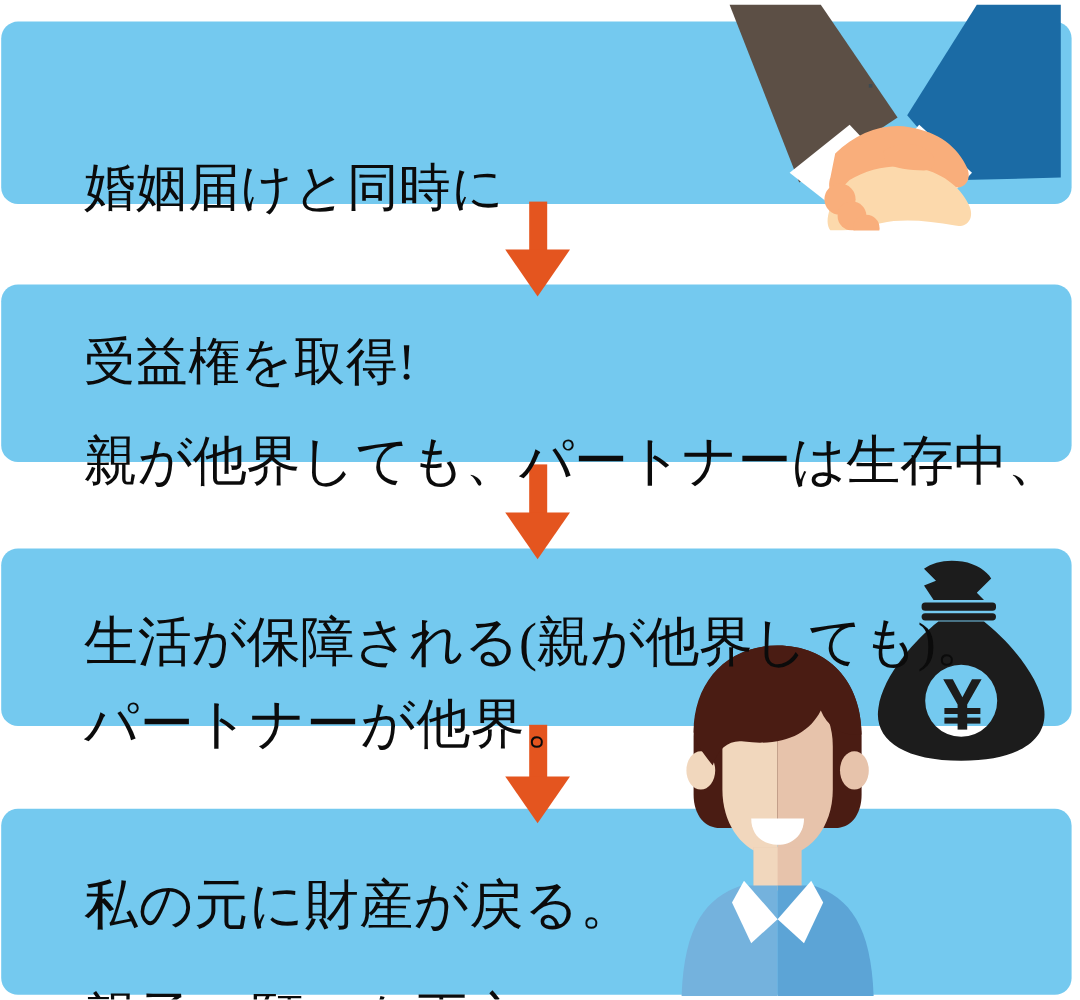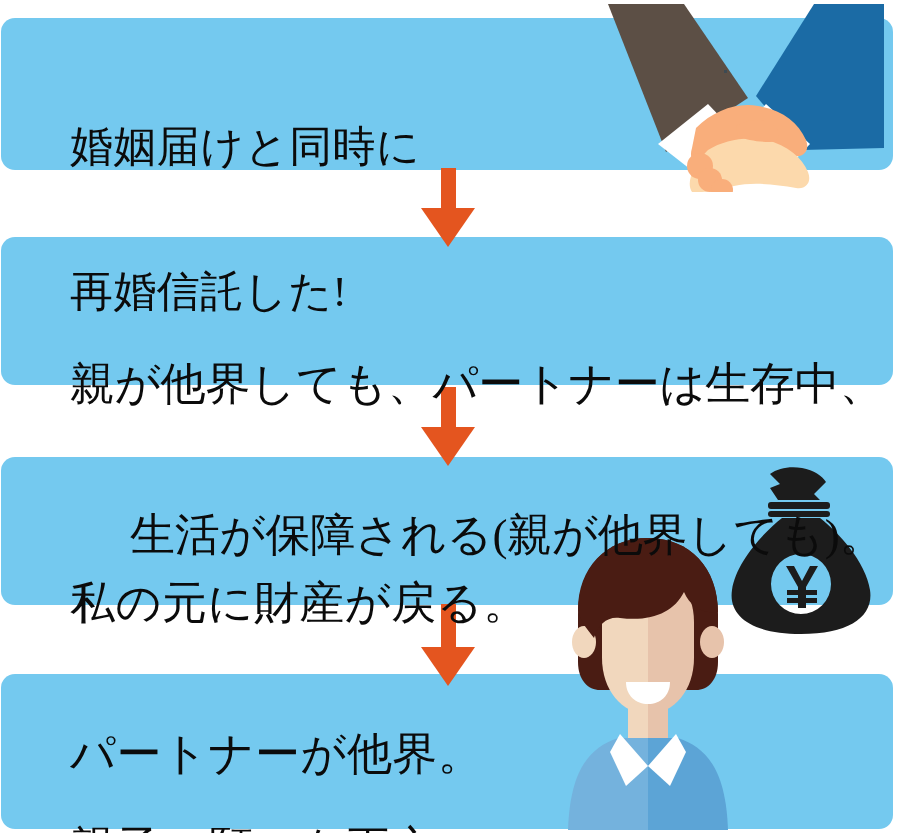--- a/index.html
+++ b/index.html
@@ -42,22 +42,22 @@
     color: #0b0b0b;
     white-space: pre;
     letter-spacing: 0.01em;
     line-height: 1.12;
     z-index: 6;
     font-family: "Liberation Serif", "DejaVu Serif", serif;
     font-weight: 400;
   }
   .step-text .ln { display: block; }
 
-  .t1 { left: 70px;  top: 27px;  font-size: 43px; }
-  .t2 { left: 70px;  top: 258px; font-size: 45px; letter-spacing: -0.005em; text-align: right; }
+  .t1 { left: 70px;  top: 38px;  font-size: 43px; }
+  .t2 { left: 70px;  top: 258px; font-size: 45px; letter-spacing: -0.005em; }
   .t3 { left: 70px;  top: 477px; font-size: 45px; }
   .t4 { left: 70px;  top: 722px; font-size: 45px; }
 
   
   .arrow {
     position: absolute;
     z-index: 5;
     left: 421px;
     width: 54px;
   }
@@ -121,21 +121,21 @@
   }
 </style>
 </head>
 <body>
 
 <div id="stage">
 
   <div class="step-box b1"></div>
   <div class="step-text t1">
     <span class="ln">婚姻届けと同時に</span>
-    <span class="ln">再婚信託した!</span>
+    <span class="ln">受益権を取得!</span>
   </div>
 
   <svg class="handshake" viewBox="0 0 304 192" aria-hidden="true">
 
     <polygon points="12,4 88,4 152,98 70,152" fill="#5c4f45"></polygon>
 
     <polygon points="218,4 288,4 288,148 206,150 160,96" fill="#1b6ba5"></polygon>
 
     <polygon points="62,144 112,104 152,146 108,180" fill="#ffffff"></polygon>
 
@@ -170,22 +170,22 @@
     <span class="ln">生活が保障される(親が他界しても)。</span>
   </div>
 
   <div class="arrow a2">
     <div class="shaft"></div>
     <div class="head"></div>
   </div>
 
   <div class="step-box b3"></div>
   <div class="step-text t3">
+    <span class="ln">パートナーが他界。</span>
     <span class="ln">私の元に財産が戻る。</span>
-    <span class="ln">パートナーが他界。</span>
   </div>
 
   <svg class="moneybag" viewBox="0 0 150 170" aria-hidden="true">
 
     <path d="M44,8 C52,2 64,0 76,2 C88,4 96,10 100,16 L88,28 L94,34 L52,34 L44,22 L54,18 Z" fill="#1c1c1c"></path>
 
     <rect x="42" y="36" width="62" height="7" rx="3" fill="#1c1c1c"></rect>
     <rect x="42" y="45" width="62" height="6" rx="3" fill="#1c1c1c"></rect>
 
     <path fill-rule="evenodd" d="

